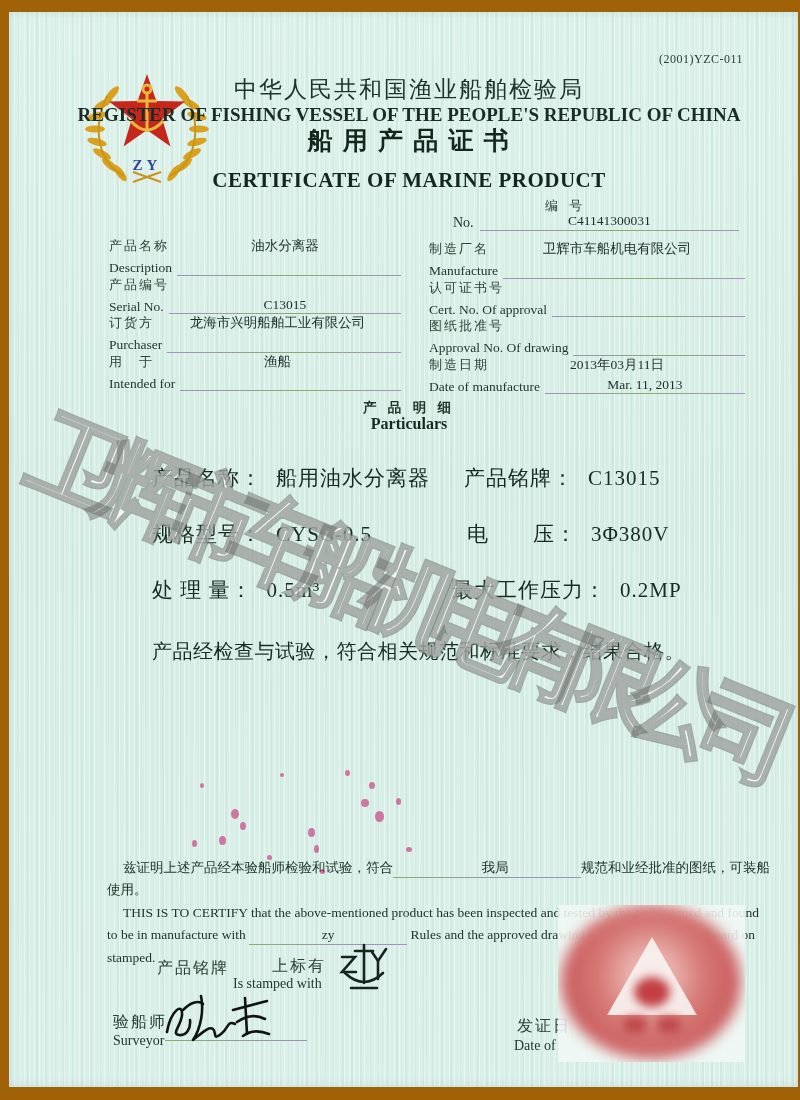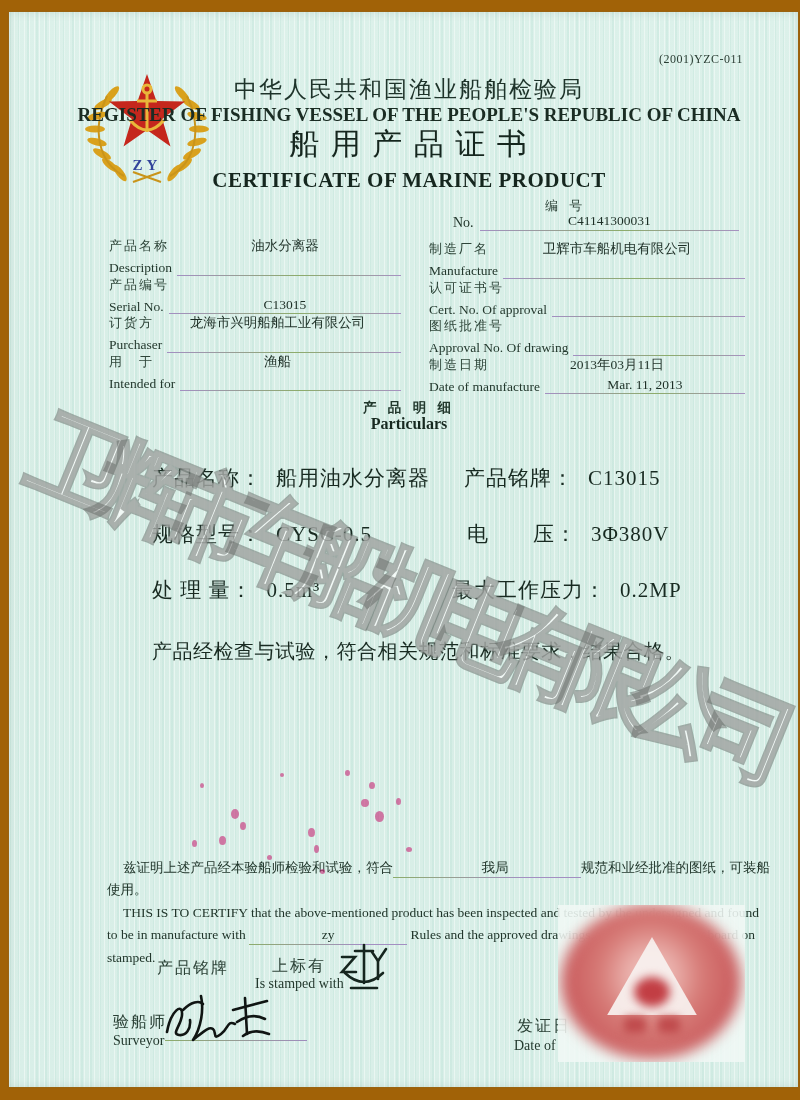--- a/index.html
+++ b/index.html
@@ -11,21 +11,21 @@
       repeating-linear-gradient(90deg, rgba(255,255,255,.45) 0px, rgba(255,255,255,.45) 1px, rgba(255,255,255,0) 1px, rgba(255,255,255,0) 5px),
       repeating-linear-gradient(90deg, rgba(183,223,211,.30) 0px, rgba(183,223,211,.30) 2px, rgba(183,223,211,0) 2px, rgba(183,223,211,0) 9px),
       linear-gradient(180deg,#dcf1ea 0%,#d6ede5 45%,#d9efe8 100%);
     box-shadow: inset 0 0 8px rgba(120,145,132,.22), 0 0 2px rgba(100,110,105,.35);
   }
   .abs{position:absolute;}
   .ctr{left:30px;width:740px;text-align:center;}
   .form-code{top:40px;left:650px;width:110px;font-size:12px;color:#2a3d33;letter-spacing:.5px;}
   .authority-cn{top:62px;font-size:23px;letter-spacing:2px;color:#1e332a;}
   .authority-en{top:92px;font-size:19px;font-weight:bold;color:#1a2c23;letter-spacing:0;}
-  .title-cn{top:112px;font-size:30px;font-weight:normal;letter-spacing:2px;color:#15261e;}
+  .title-cn{top:112px;font-size:25px;font-weight:bold;letter-spacing:2px;color:#15261e;}
   .title-en{top:156px;font-size:21px;font-weight:bold;letter-spacing:.5px;color:#15261e;}
   .no-label{top:185px;left:536px;font-size:13px;letter-spacing:4px;color:#2c4237;}
   .no-row{top:201px;left:444px;width:286px;display:flex;align-items:flex-end;font-size:14px;color:#22362c;}
   .no-word{padding-right:6px;}
   .uline{
     background-image:linear-gradient(90deg,#a38fc2,#8dac6b 55%,#a792c2);
     background-size:100% 1.4px;background-position:0 100%;background-repeat:no-repeat;
   }
   .fline{flex:1;text-align:center;min-height:18px;font-size:13.5px;color:#1d2f26;}
   .col{top:0;}
@@ -256,21 +256,21 @@
 
     <div class="abs certify">
       <div class="c-ind"><span>兹证明上述产品经本验船师检验和试验，符合</span><span class="blank cnb">我局</span><span>规范和业经批准的图纸，可装船使用。</span></div>
       <div class="c-ind">THIS IS TO CERTIFY that the above-mentioned product has been inspected and tested by the undersigned and found</div>
       <div><span>to be in manufacture with</span> <span class="blank enb">zy</span> <span>Rules and the approved drawings, and that it is for use board on</span></div>
       <div>stamped.</div>
     </div>
 
     <div class="abs foot-cn" style="left:148px;top:946px;">产品铭牌</div>
     <div class="abs foot-cn" style="left:263px;top:944px;">上标有</div>
-    <div class="abs foot-en" style="left:246px;top:964px;">Is stamped with</div>
+    <div class="abs foot-en" style="left:224px;top:964px;">Is stamped with</div>
 
     <svg class="abs" style="left:328px;top:928px;" width="54" height="58" viewBox="0 0 54 56">
       <g stroke="#15251e" stroke-width="2.6" fill="none" stroke-linecap="round">
         <path d="M27 4 V42"></path>
         <path d="M18 10 H36"></path>
         <path d="M5 16 H18 L5 31 H19"></path>
         <path d="M35 11 L41 20 L49 8"></path>
         <path d="M41 20 V38"></path>
         <path d="M8 32 Q27 50 46 32"></path>
         <path d="M14 47 H40"></path>

